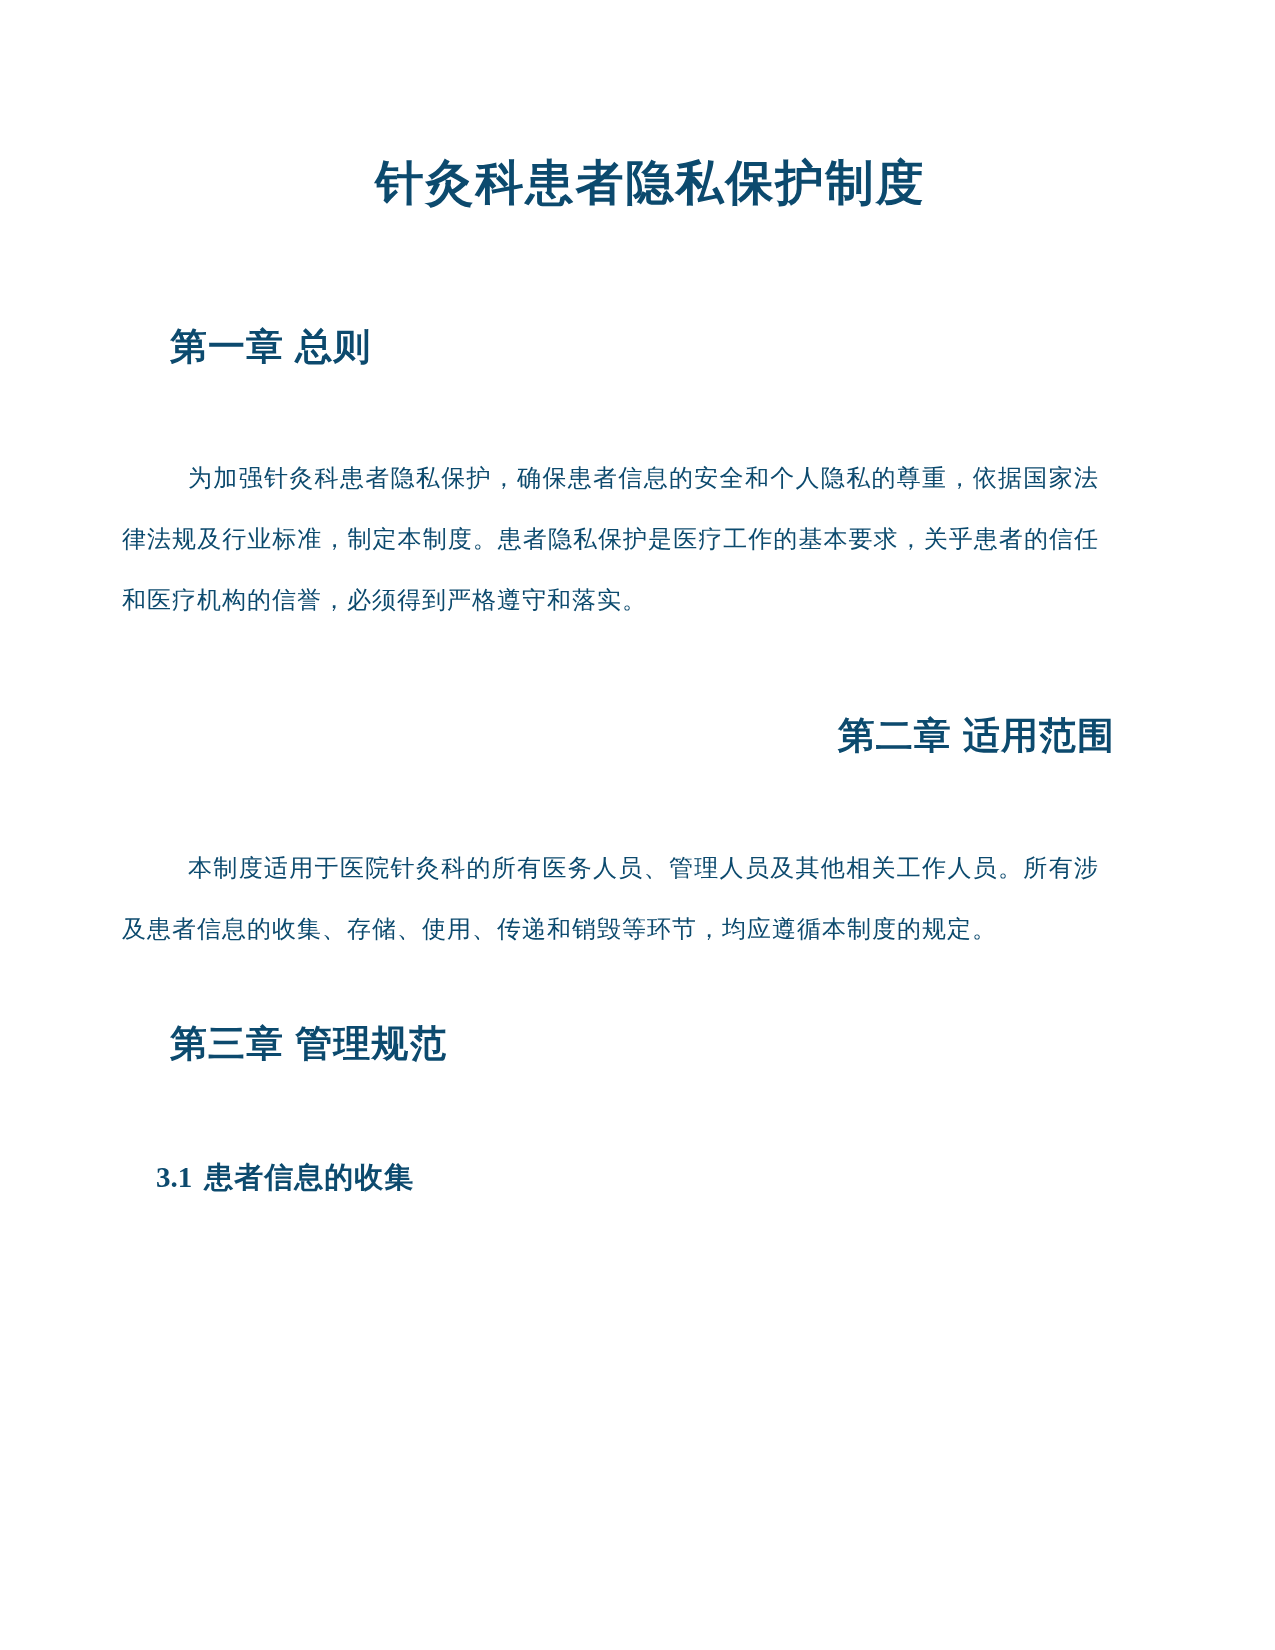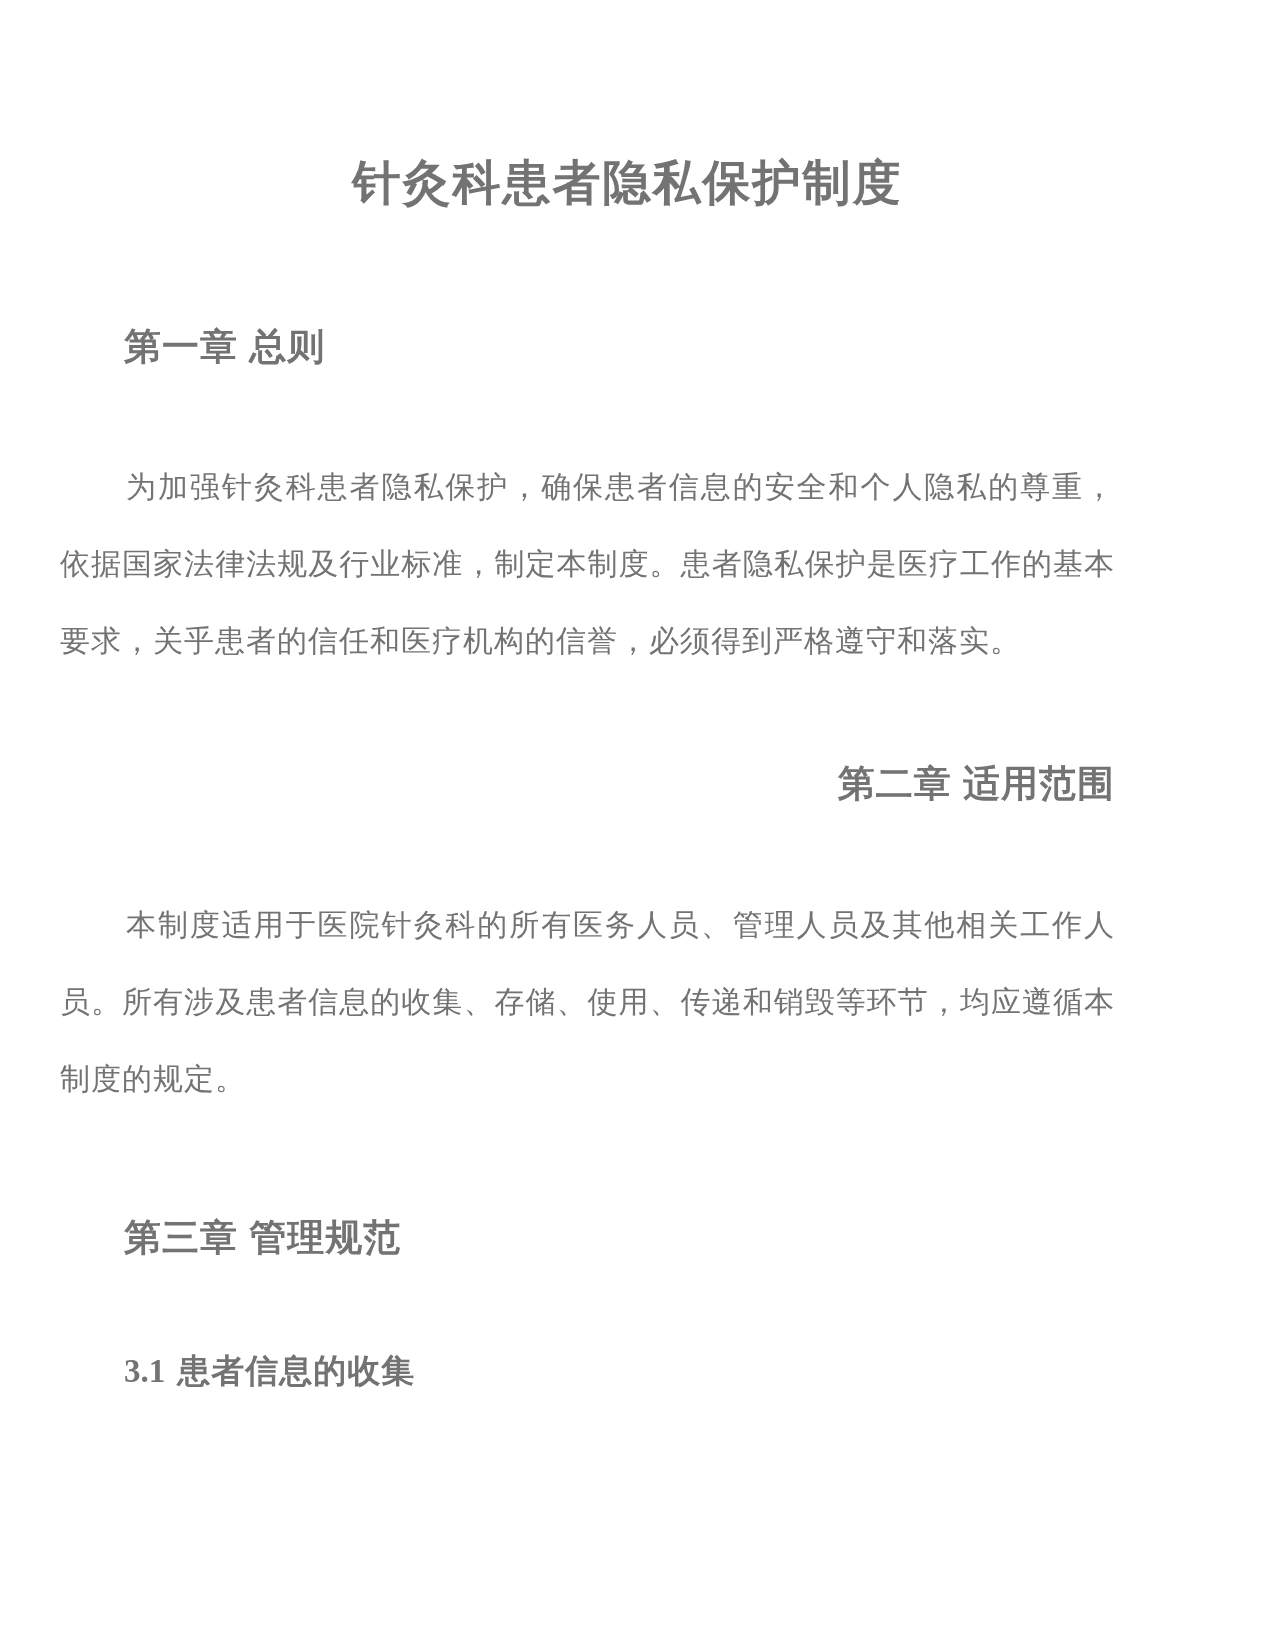--- a/index.html
+++ b/index.html
@@ -7,22 +7,22 @@
     padding: 0;
     background: #ffffff;
   }
   .page {
     position: relative;
     width: 1275px;
     height: 1650px;
     margin: 0;
     background: #ffffff;
     box-sizing: border-box;
-    padding: 148px 160px 0 60px;
-    color: #737373;
+    padding: 148px 160px 0 106px;
+    color: #0c4a6e;
     overflow: hidden;
   }
   .doc-title {
     margin: 0;
     font-family: "Liberation Sans", "DejaVu Sans", sans-serif;
     font-weight: bold;
     font-size: 48px;
     line-height: 70px;
     text-align: center;
     
@@ -32,51 +32,51 @@
   }
   .chapter-heading {
     margin: 0 0 0 64px;
     font-family: "Liberation Sans", "DejaVu Sans", sans-serif;
     font-weight: bold;
     font-size: 37px;
     line-height: 50px;
     letter-spacing: 1px;
   }
   .body-para {
-    margin: 0;
+    margin: 16px;
     font-family: "Liberation Serif", "DejaVu Serif", serif;
     font-weight: normal;
-    font-size: 30px;
-    line-height: 77px;
+    font-size: 24px;
+    line-height: 61px;
     letter-spacing: 1px;
     text-align: justify;
     text-indent: 66px;
   }
   .section-subheading {
-    margin: 0 0 0 64px;
+    margin: 0 0 0 50px;
     font-weight: bold;
-    font-size: 33px;
+    font-size: 29px;
     line-height: 44px;
   }
   .section-subheading .sub-num {
     font-family: "Liberation Serif", "DejaVu Serif", serif;
     font-weight: bold;
   }
   .section-subheading .sub-label {
     font-family: "Liberation Sans", "DejaVu Sans", sans-serif;
     font-weight: bold;
     margin-left: 12px;
     letter-spacing: 1px;
   }
   
   #ch1-heading { margin-top: 104px; }
   #ch1-para    { margin-top: 76px; }
   #ch2-heading { margin-top: 80px; text-align: right; }
   #ch2-para    { margin-top: 77px; }
-  #ch3-heading { margin-top: 96px; }
+  #ch3-heading { margin-top: 59px; }
   #sec31       { margin-top: 86px; }
 </style>
 </head>
 <body>
 
 <div class="page">
 
   <h1 class="doc-title">针灸科患者隐私保护制度</h1>
 
   <h2 class="chapter-heading" id="ch1-heading">第一章 总则</h2>

